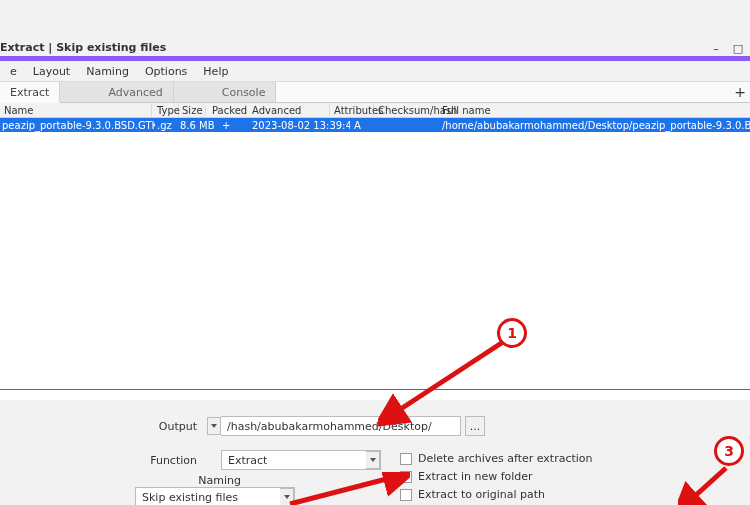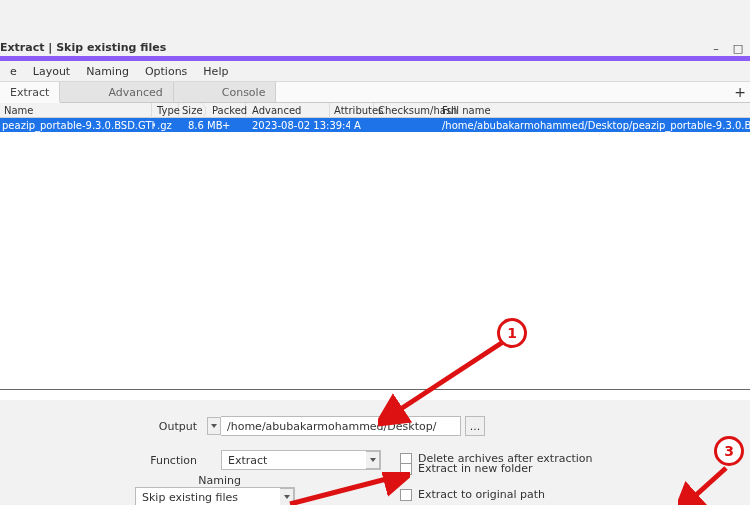--- a/index.html
+++ b/index.html
@@ -23,21 +23,21 @@
   .hcol.packed { left: 210px; width: 36px; }
   .hcol.modified { left: 250px; width: 80px; }
   .hcol.attrs { left: 332px; width: 42px; }
   .hcol.csum { left: 376px; width: 62px; border-right:none; }
   .hcol.fname { left: 440px; width: 300px; border-right:none; }
   .listarea { height: 310px; background: #fff; position: relative; overflow: hidden; }
   .row { height: 14px; font-size: 10px; position: relative; color: #fff; background: #1e73e8; }
   .row .cell { position: absolute; top: 0; height:14px; display:flex; align-items:center; padding-left:2px; white-space: nowrap; overflow: hidden; }
   .cell.name { left: 0; width: 155px; }
   .cell.type { left: 155px; width: 22px; }
-  .cell.size { left: 186px; width: 42px; }
+  .cell.size { left: 178px; width: 42px; }
   .cell.packed { left: 220px; width: 28px; }
   .cell.modified { left: 250px; width: 100px; }
   .cell.attrs { left: 352px; width: 20px; }
   .cell.csum { left: 376px; width: 62px; }
   .cell.fname { left: 440px; width: 320px; }
   .divider { position: absolute; left: 0; right:0; top: 389px; height:1px; background:#666; }
   .panel { position: absolute; left:0; right:0; top: 400px; height: 120px; background: #f2f2f2; }
   .field { position: absolute; display: flex; align-items: center; }
   .flabel { width: 62px; text-align: right; font-size: 11px; color: #333; margin-right: 10px; }
   .dbtn { width:14px; height:18px; border:1px solid #bbb; border-left:none; background:#f0f0f0; display:flex; align-items:center; justify-content:center;}
@@ -108,21 +108,21 @@
 
 <div class="divider"></div>
 
 <div class="panel">
 
   <div class="field" style="left:135px; top:16px;">
     <div class="flabel">Output</div>
     <div class="dbtn" style="border-left:1px solid #bbb;">
         <div class="dtri"></div>
       </div>
-    <div class="tinput" style="width:240px; border-left:none;">/home/abubakarmohammed/Desktop/</div>
+    <div class="tinput" style="width:240px; border-left:none;">/hash/abubakarmohammed/Desktop/</div>
     <div class="dots">...</div>
     <div style="width:14px;"></div>
   </div>
 
   <div class="field" style="left:135px; top:50px;">
     <div class="flabel">Function</div>
     <div style="width:14px;"></div>
     <div class="tselect" style="width:160px;">
       <span class="val">Extract</span>
       <div class="dbtn">
@@ -139,21 +139,21 @@
       <div class="dbtn">
           <div class="dtri"></div>
         </div>
     </div>
   </div>
 
   <div class="field chkrow" style="left:400px; top:52px;">
     <div class="chk"></div>
     <span>Delete archives after extraction</span>
   </div>
-  <div class="field chkrow" style="left:400px; top:62px;">
+  <div class="field chkrow" style="left:400px; top:70px;">
     <div class="chk"></div>
     <span>Extract in new folder</span>
   </div>
   <div class="field chkrow" style="left:400px; top:88px;">
     <div class="chk"></div>
     <span>Extract to original path</span>
   </div>
 
 </div>
 

